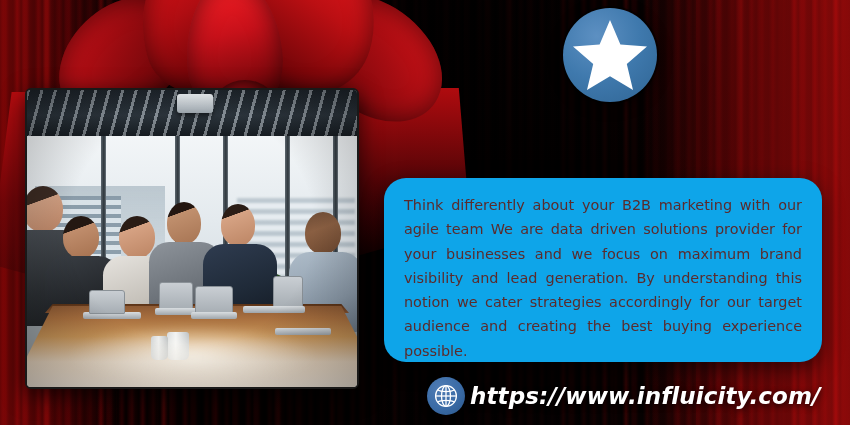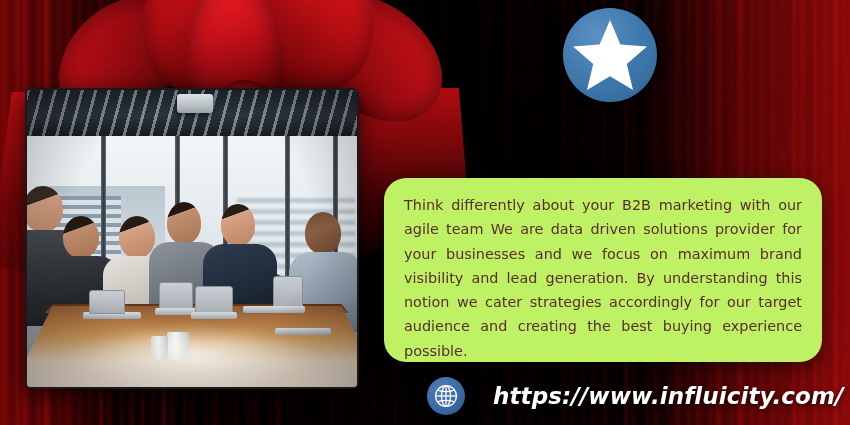--- a/index.html
+++ b/index.html
@@ -231,21 +231,21 @@
     letter-spacing: 0.2px;
     white-space: nowrap;
     text-shadow: 0 2px 6px rgba(0,0,0,0.85);
   }
 
   
   .card {
     position: absolute;
     left: 384px; top: 178px;
     width: 438px; height: 184px;
-    background: #bef264;
+    background: #0ea5e9;
     border-radius: 22px;
     box-shadow: 0 6px 20px rgba(0,0,0,0.55);
     box-sizing: border-box;
     padding: 15px 20px 12px 20px;
   }
   .card-text {
     margin: 0;
     color: #5b2b2c;
     font-family: "DejaVu Sans", "Liberation Sans", sans-serif;
     font-size: 14.4px;
@@ -254,21 +254,21 @@
     text-justify: inter-word;
   }
 
   
   .url-row {
     position: absolute;
     left: 427px; top: 376px;
     height: 40px;
     display: flex;
     align-items: center;
-    gap: 28px;
+    gap: 5px;
   }
   .globe {
     width: 38px; height: 38px;
     border-radius: 50%;
     background: radial-gradient(circle at 35% 30%, #4f7cb4 0%, #3a6ba6 55%, #2b5689 100%);
     box-shadow: 0 2px 7px rgba(0,0,0,0.55);
     display: flex; align-items: center; justify-content: center;
     flex: 0 0 auto;
   }
   .url-text {

